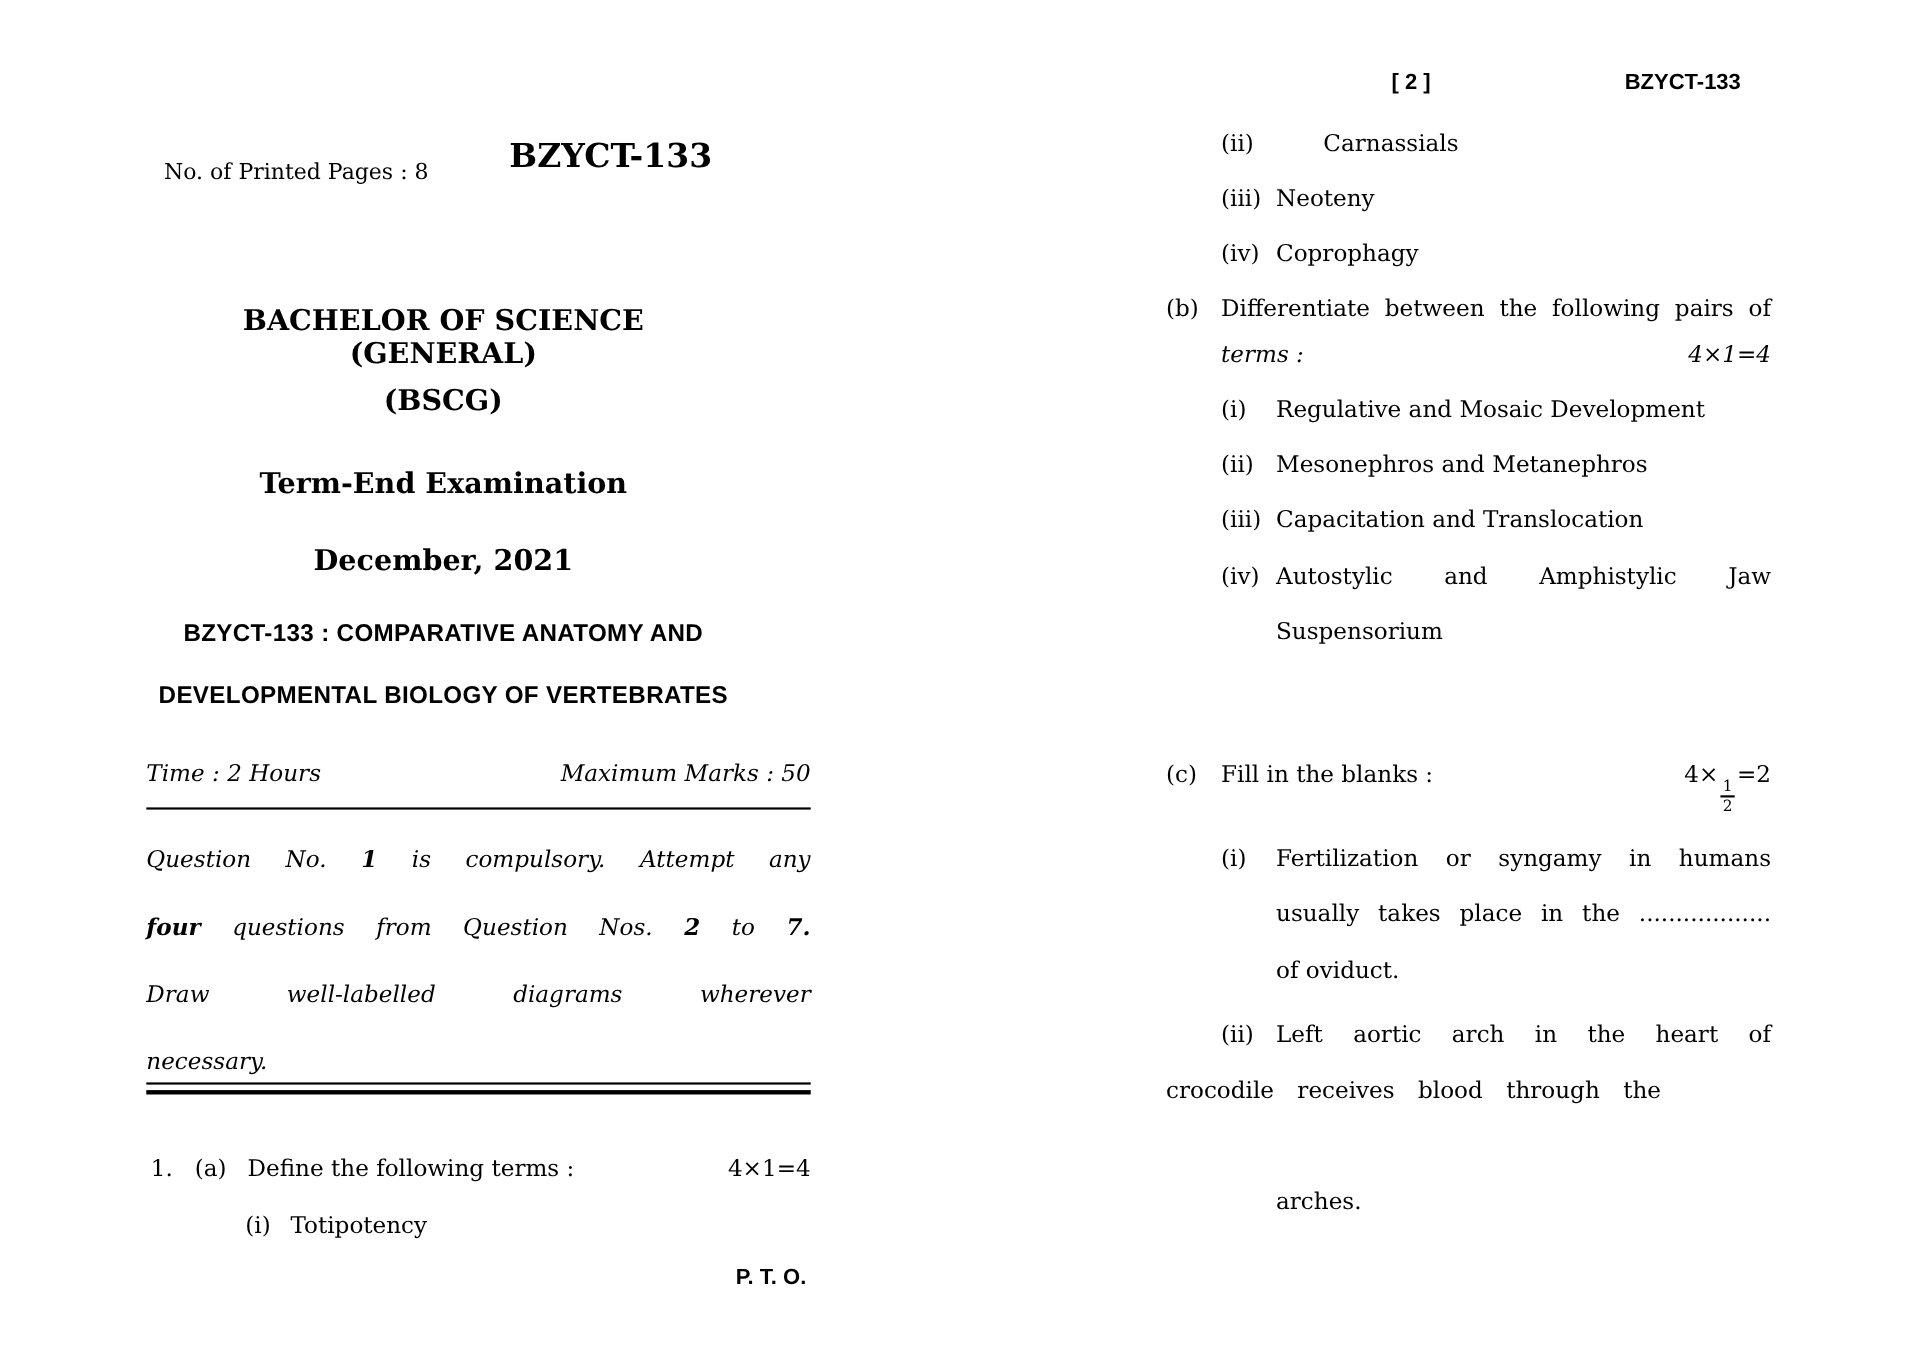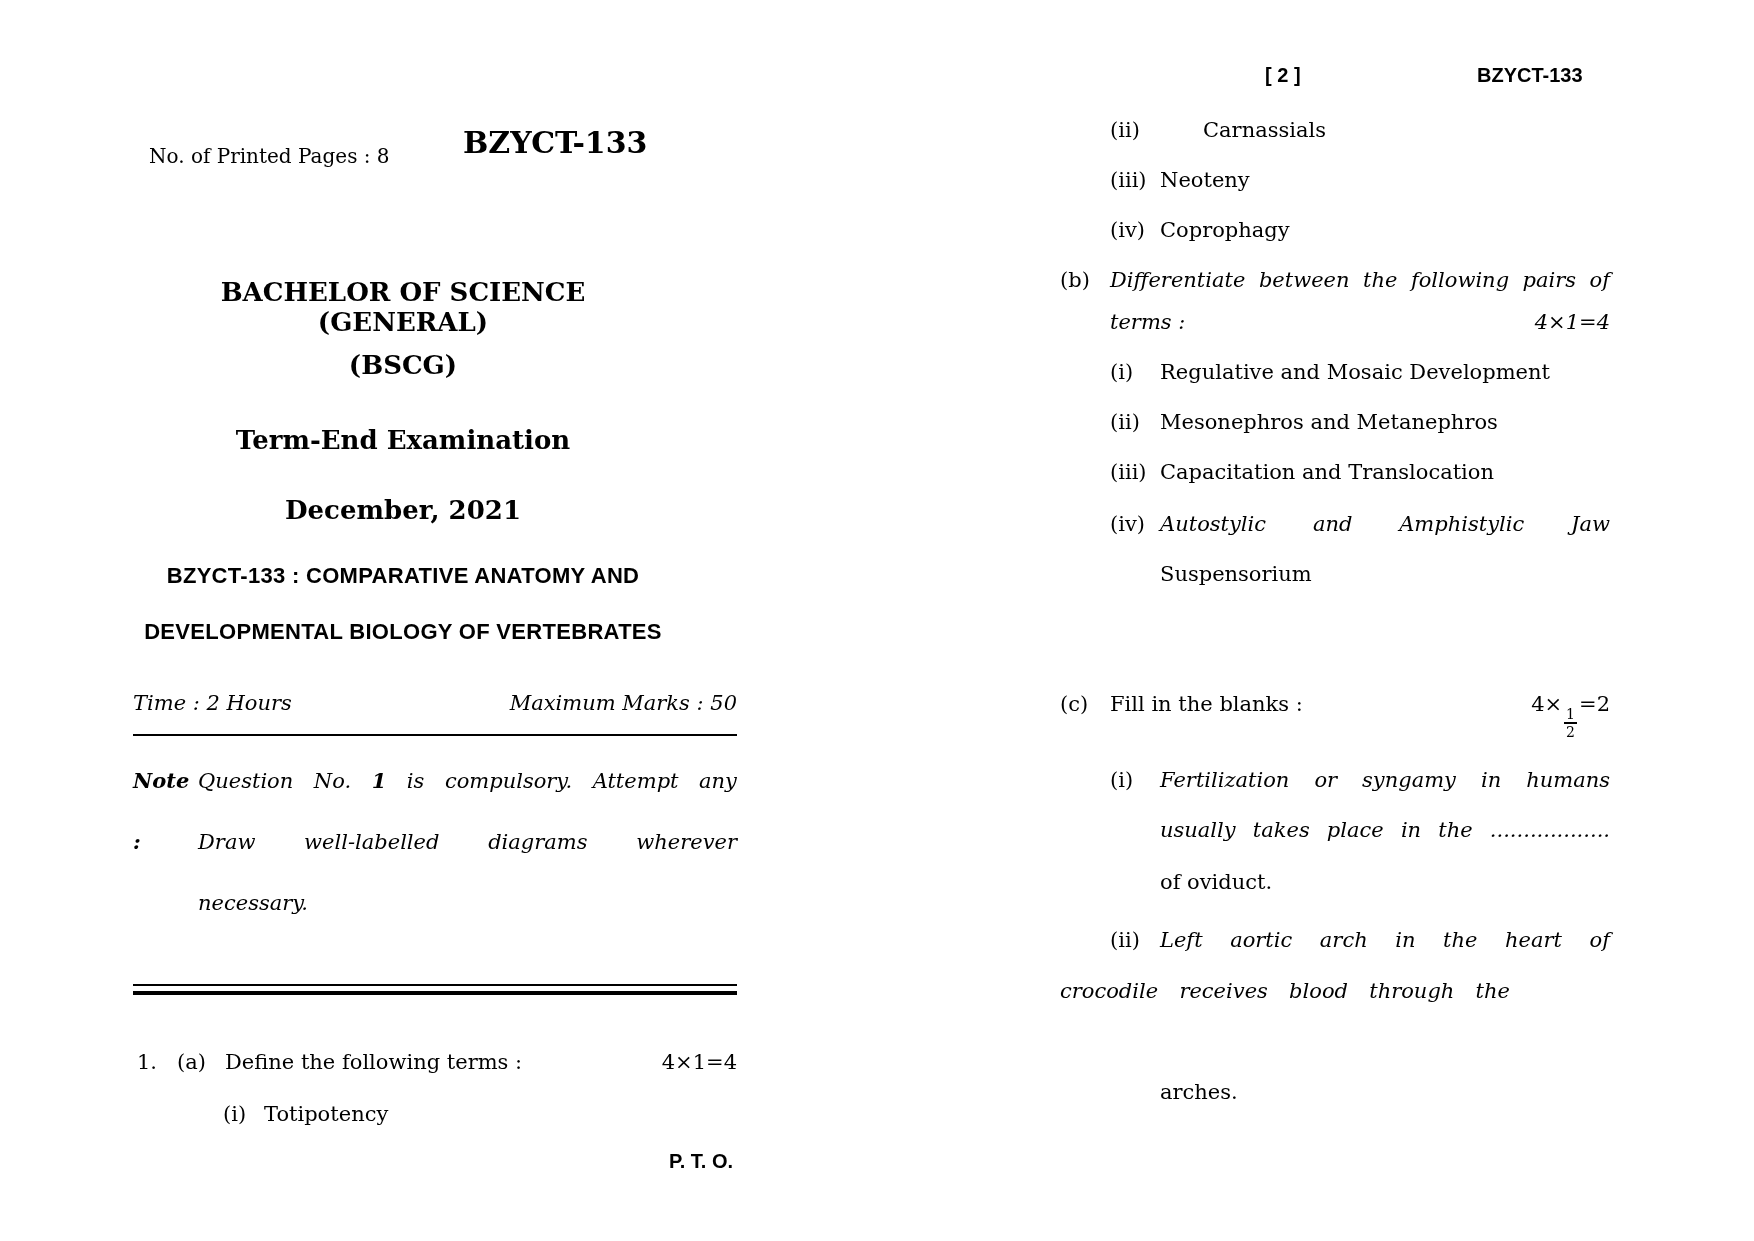--- a/index.html
+++ b/index.html
@@ -6,21 +6,21 @@
   .sheet{position:relative;width:1754px;height:1241px;background:#ffffff;color:#000;
          font-family:"DejaVu Serif", serif;overflow:hidden;}
   .page{position:absolute;top:0;height:1241px;}
   .page.left{left:133px;width:604px;}
   .page.right{left:1060px;width:550px;}
   .row{position:absolute;left:0;width:100%;font-size:21px;line-height:26px;}
   .b{font-weight:bold;}
   .bi{font-weight:bold;font-style:italic;}
   .sans{font-family:"Liberation Sans", sans-serif;}
   .center{text-align:center;}
-  .jl{text-align:justify;text-align-last:justify;font-style:italic;}
+  .jl{text-align:justify;text-align-last:justify;}
   .abs{position:absolute;}
   
   .pp-line{font-size:20px;line-height:28px;}
   .code-serif{font-size:30px;line-height:34px;font-weight:bold;}
   .heading{font-size:26px;line-height:30px;font-weight:bold;width:540px;}
   .sans-head{font-size:22px;line-height:26px;font-weight:bold;width:540px;letter-spacing:0.3px;}
   .time-row{display:flex;justify-content:space-between;font-style:italic;}
   .rule{position:absolute;left:0;width:100%;border-top:2px solid #000;height:0;}
   .drule{position:absolute;left:0;width:100%;border-top:2px solid #000;border-bottom:4px solid #000;height:5px;}
   .note{position:absolute;left:0;width:100%;display:flex;font-style:italic;font-size:21px;}
@@ -56,23 +56,23 @@
     <div class="row sans sans-head center" style="top:619px;">DEVELOPMENTAL BIOLOGY OF VERTEBRATES</div>
 
     <div class="row time-row" style="top:690px;">
       <span>Time : 2 Hours</span>
       <span>Maximum Marks : 50</span>
     </div>
 
     <div class="rule" style="top:734px;"></div>
 
     <div class="note" style="top:750px;">
-      <div class="note-label bi">Note :</div>
       <div class="note-body">
         <div class="nl jl"><span>Question No.</span> <span class="b">1</span> <span>is compulsory. Attempt any</span></div>
+        <div class="nl jl"><span class="b">four</span> <span>questions from Question Nos.</span> <span class="b">2</span> <span>to</span> <span class="b">7.</span></div>
         <div class="nl jl">Draw well-labelled diagrams wherever</div>
         <div class="nl">necessary.</div>
       </div>
     </div>
 
     <div class="drule" style="top:984px;"></div>
 
     <div class="row" style="top:1049px;height:30px;">
       <span class="lab" style="left:4px;">1.</span>
       <span class="lab" style="left:44px;">(a)</span>

